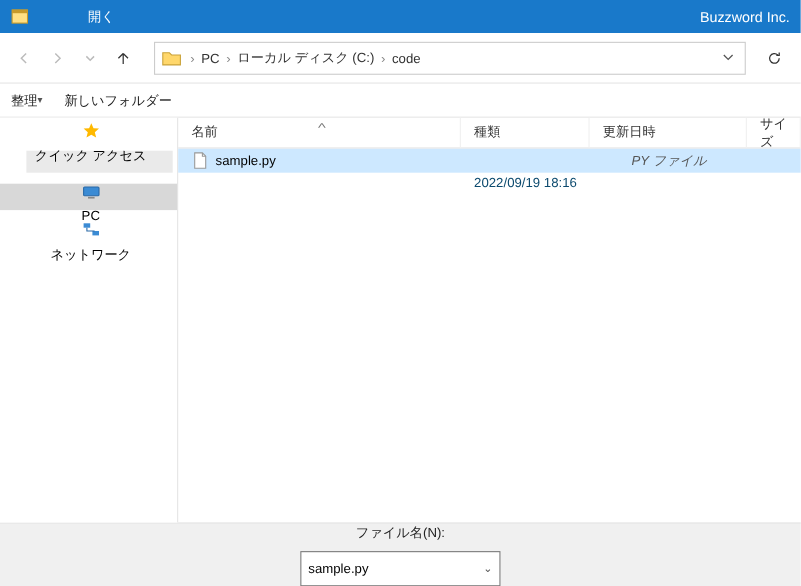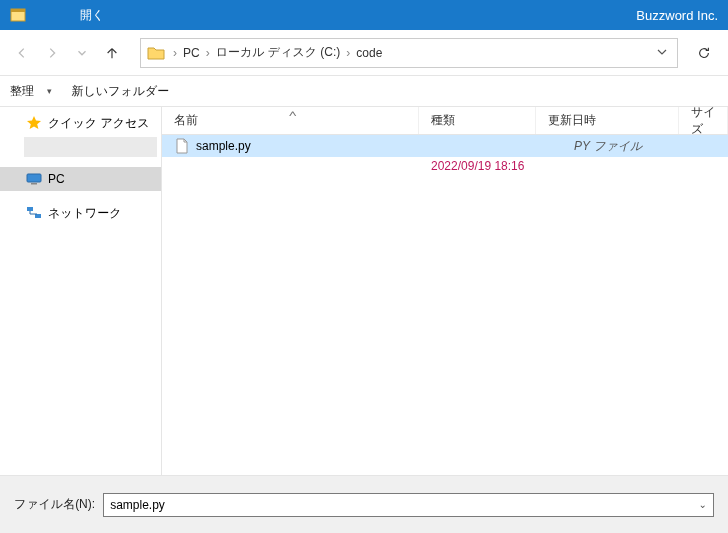--- a/index.html
+++ b/index.html
@@ -19,51 +19,51 @@
   .addr { flex: 1; display: flex; align-items: center; height: 30px; border: 1px solid #ccc; margin-left: 10px; padding: 0 4px; font-size: 12px; color: #333; }
   .addr .folder-ico { width: 18px; height: 18px; margin: 0 6px 0 2px; }
   .addr .crumb { padding: 0 4px; }
   .addr .sep { color: #888; padding: 0 2px; }
   .addr .tail { flex: 1; }
   .addr .drop { color: #666; padding: 0 6px; }
   .refresh { width: 28px; height: 30px; display: flex; align-items: center; justify-content: center; margin-left: 6px; border:1px solid transparent; }
   .refresh svg { width: 14px; height: 14px; color: #333; }
 
   .toolbar { height: 32px; border-top: 1px solid #e5e5e5; border-bottom: 1px solid #e5e5e5; background: #fff; display: flex; align-items: center; padding: 0 10px; font-size: 12px; gap: 20px; }
-  .toolbar .tb-item { display: flex; align-items: center; gap: 13px; color: #1a1a1a; }
+  .toolbar .tb-item { display: flex; align-items: center; gap: 0; color: #1a1a1a; }
   .toolbar .tb-item .caret { font-size: 9px; color: #555; }
 
   .body-area { display: flex; height: calc(533px - 30px - 45px - 32px - 58px); }
 
   .sidebar { width: 162px; background: #fff; border-right: 1px solid #e5e5e5; padding-top: 4px; font-size: 12px; }
-  .side-item { height: 24px; display: flex; align-items: center; padding-left: 26px; gap: 6px; }
+  .side-item { height: 24px; display: flex; align-items: center; padding-left: 4px; gap: 6px; flex-direction: column; }
   .side-item.selected { background: #d8d8d8; }
   .side-item.recent-block { height: 20px; background: #eaeaea; margin: 2px 4px 10px 24px; }
   .side-spacer { height: 10px; }
   .side-icon { width: 16px; height: 16px; flex: 0 0 16px; }
 
   .filepane { flex: 1; display: flex; flex-direction: column; }
   .columns { height: 28px; border-bottom: 1px solid #e5e5e5; display: flex; align-items: center; font-size: 12px; color: #333; position: relative; }
   .columns .col { padding-left: 12px; border-right: 1px solid #f0f0f0; height: 100%; display:flex; align-items:center; }
   .col-name { width: 257px; }
   .col-date { width: 143px; }
   .col-type { width: 117px; }
   .col-size { flex: 1; }
   .sort-ind { position: absolute; left: 128px; top: 2px; font-size: 9px; color: #777; transform: scaleX(1.6); }
 
   .rows { flex: 1; }
   .row { height: 22px; display: flex; align-items: center; font-size: 12px; }
   .row.selected { background: #cde8ff; }
   .row .cell { padding-left: 12px; }
   .c-name { width: 257px; display: flex; align-items: center; gap: 6px; }
-  .c-date { width: 143px; color: #be185d; margin-top: 40px; }
+  .c-date { width: 143px; color: #0c4a6e; margin-top: 40px; }
   .c-type { width: 117px; color: #555; font-style: italic; }
   .file-ico { width: 16px; height: 16px; }
 
-  .footer { height: 58px; border-top: 1px solid #e5e5e5; background: #f0f0f0; display: flex; align-items: center; padding: 0 14px; font-size: 12px; gap: 8px; }
+  .footer { height: 58px; border-top: 1px solid #e5e5e5; background: #f0f0f0; display: flex; align-items: center; padding: 0 14px; font-size: 12px; gap: 8px; flex-direction: column; }
   .footer .lbl { color: #222; }
   .footer .fname { flex: 1; height: 24px; border: 1px solid #7a7a7a; background: #fff; display: flex; align-items: center; padding: 0 6px; }
   .footer .fname input { border: none; outline: none; flex: 1; font-size: 12px; font-family: inherit; }
   .footer .fname .dd { color: #555; font-size: 10px; padding-left: 4px; }
 
   .star { fill: #ffb900; }
 </style>
 </head>
 <body>
 

